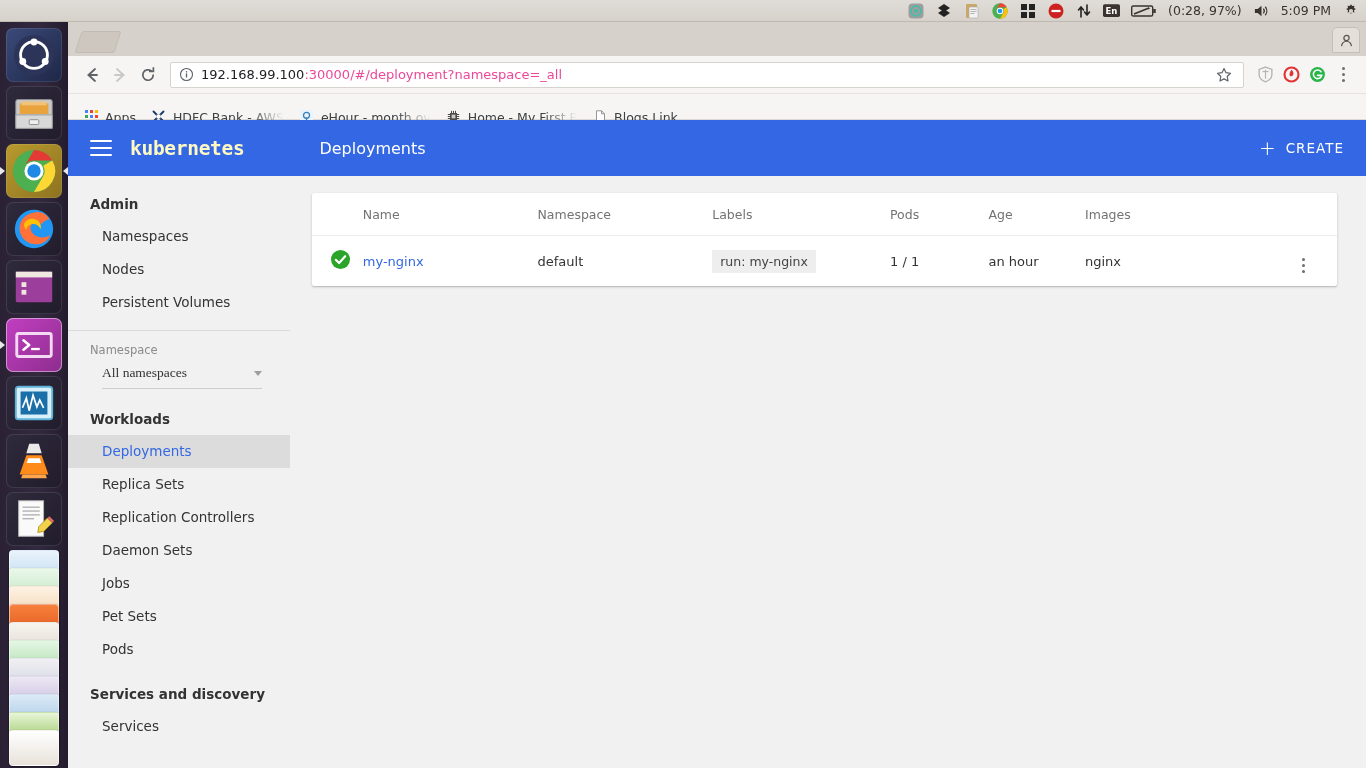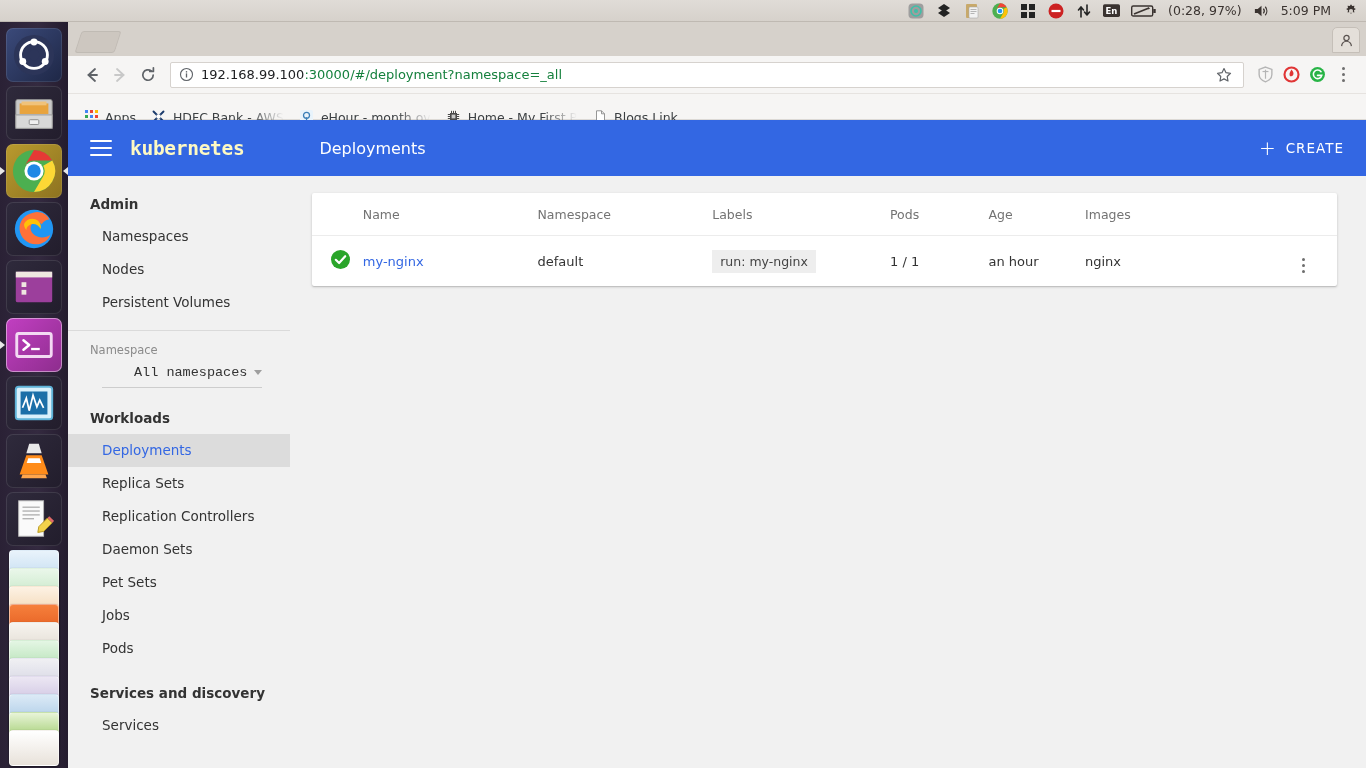--- a/index.html
+++ b/index.html
@@ -121,21 +121,21 @@
   }
   .nav-btn { width: 28px; height: 28px; display:flex; align-items:center;
              justify-content:center; flex:0 0 28px; }
   #omnibox {
     flex: 1 1 auto; height: 26px; margin: 0 8px 0 8px;
     background: #ffffff; border: 1px solid #d6d2ce; border-radius: 2px;
     display: flex; align-items: center; padding: 0 6px 0 8px;
   }
   #omni-url { flex: 1 1 auto; font-size: 13px; color: #202124;
               white-space: nowrap; overflow: hidden; margin-left: 7px; }
-  #omni-url .dim { color: #15803d; margin-top: 44px; }
+  #omni-url .dim { color: #ec4899; margin-top: 44px; }
   .tb-ico { width: 26px; height: 26px; flex:0 0 26px;
             display:flex; align-items:center; justify-content:center; }
 
   
   #bookmarks {
     height: 26px; background: #f6f5f4;
     display: flex; align-items: center; padding: 0 8px;
     border-bottom: 1px solid #dcd9d5;
   }
   .bm {
@@ -182,22 +182,22 @@
               line-height: 15px; }
   .nav-item.active { background: #dcdcdc; color: #3367e3; }
   .nav-divider { height: 1px; background: #dadada; margin: 11px 0 0 0; }
   .ns-label { font-size: 11.5px; color: #8b8b8b; padding: 12px 0 2px 22px; }
   #ns-select {
     margin: 6px 0 0 34px; width: 160px;
     border-bottom: 1px solid #cdcdcd; padding-bottom: 7px;
     display: flex; align-items: center;
   }
   #ns-value {
-    font-family: Liberation Mono, monospace;
-    font-size: 13.5px; color: #333; flex: 1 1 auto; margin-left: 32px;
+    font-family: Liberation Serif, serif;
+    font-size: 13.5px; color: #333; flex: 1 1 auto;
   }
   .caret { width:0;height:0;border-left:4px solid transparent;
            border-right:4px solid transparent;border-top:5px solid #9e9e9e; }
 
   
   #content { flex: 1 1 auto; padding: 17px 16px 0 22px; }
   #card {
     background: #fff; border-radius: 2px;
     box-shadow: 0 1px 3px rgba(0,0,0,.18), 0 1px 1px rgba(0,0,0,.10);
     max-width: 1025px;
@@ -589,22 +589,22 @@
         <div id="ns-select">
           <span id="ns-value">All namespaces</span>
           <span class="caret"></span>
         </div>
 
         <div class="nav-head" style="padding-top:22px">Workloads</div>
         <div class="nav-item active">Deployments</div>
         <div class="nav-item">Replica Sets</div>
         <div class="nav-item">Replication Controllers</div>
         <div class="nav-item">Daemon Sets</div>
+        <div class="nav-item">Jobs</div>
         <div class="nav-item">Pet Sets</div>
-        <div class="nav-item">Jobs</div>
         <div class="nav-item">Pods</div>
 
         <div class="nav-head" style="padding-top:20px">Services and discovery</div>
         <div class="nav-item">Services</div>
         <div class="nav-item">Ingress</div>
       </div>
 
       <div id="content">
         <div id="card">
           <table>

